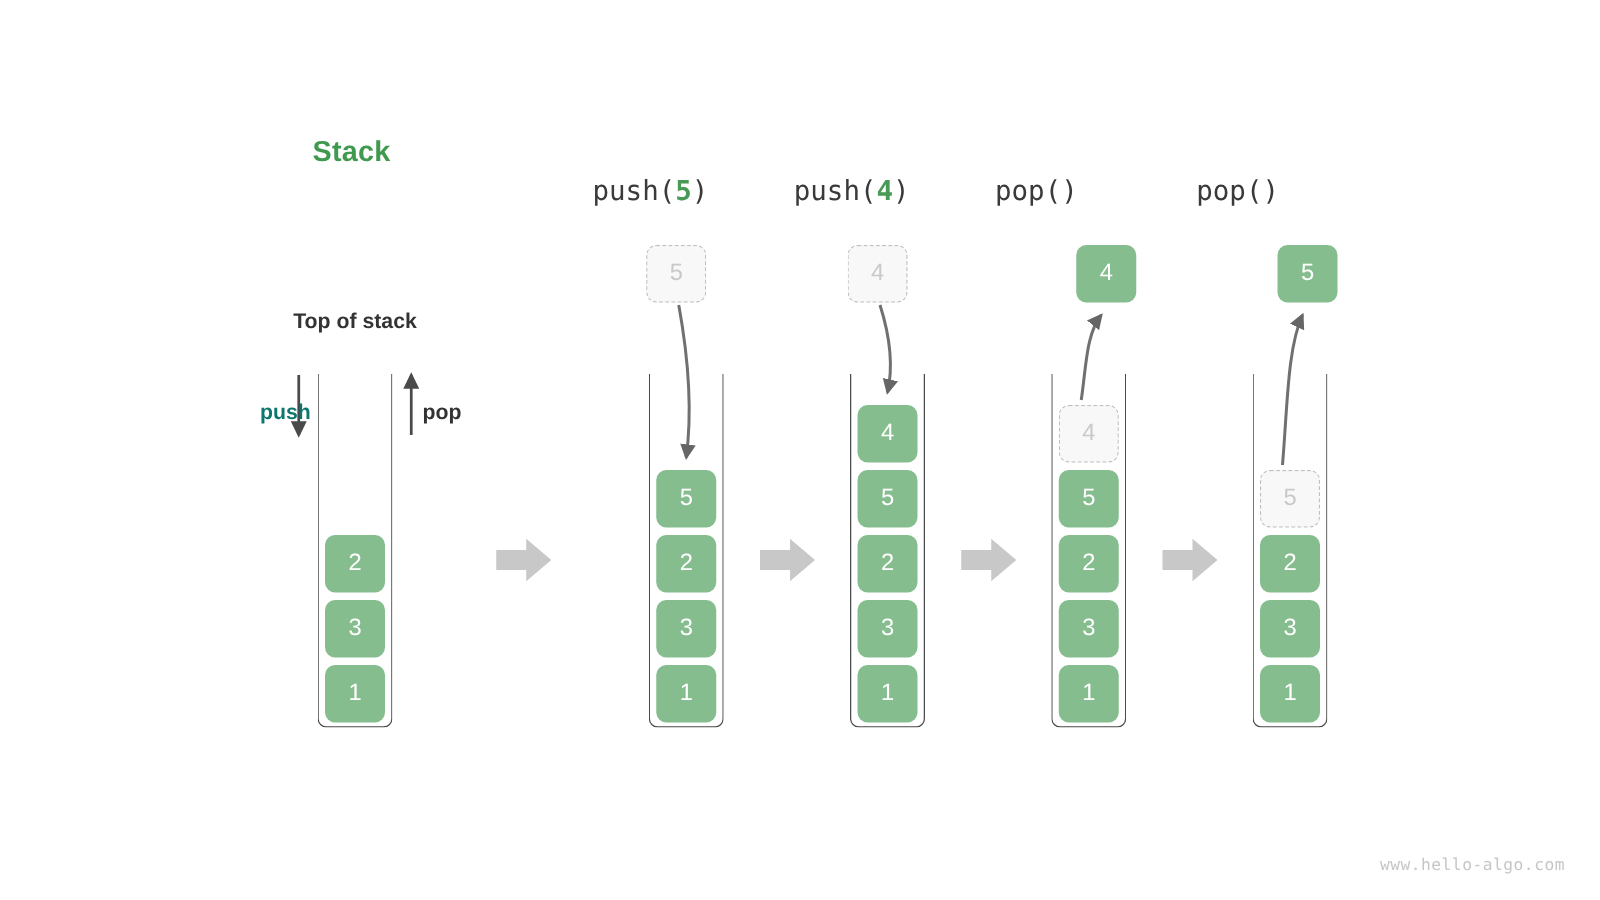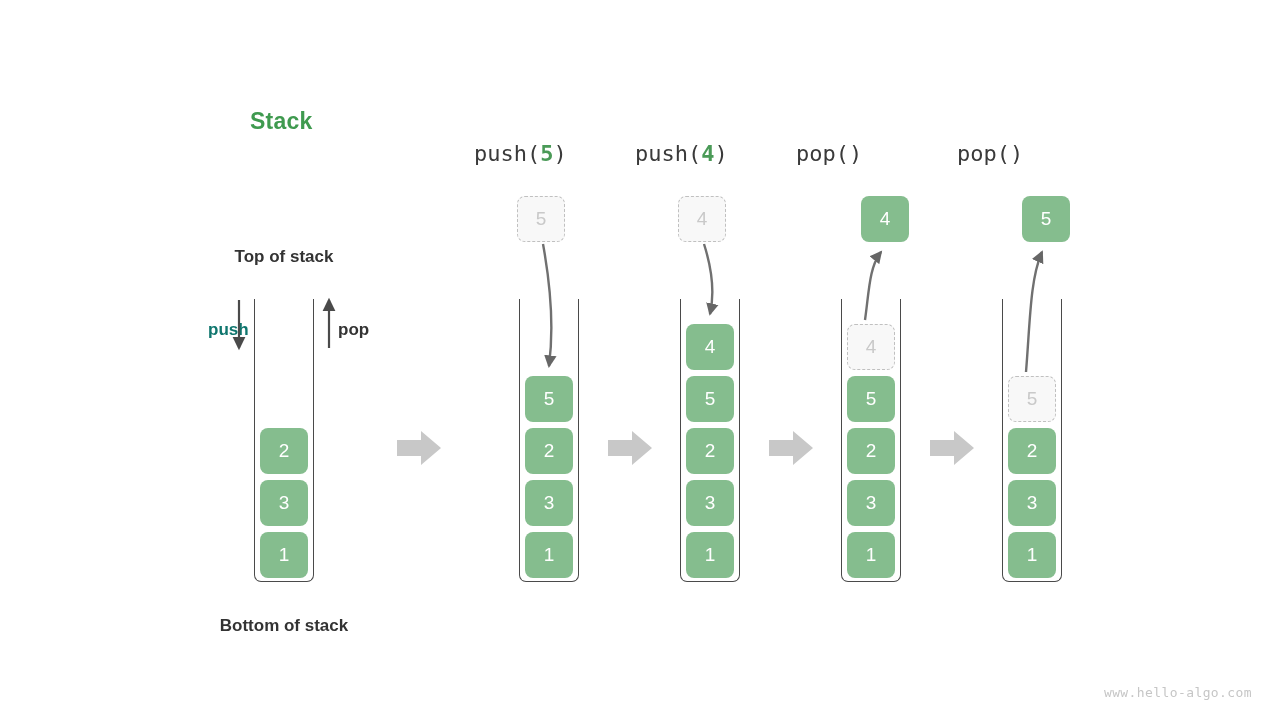--- a/index.html
+++ b/index.html
@@ -144,21 +144,20 @@
   }
 </style>
 </head>
 <body>
 
 <div class="canvas">
 
   <div class="stack-title">Stack</div>
 
   <div class="top-label">Top of stack</div>
-  <div class="bottom-label">Bottom of stack</div>
   <div class="push-label">push</div>
   <div class="pop-label">pop</div>
 
   <div class="stack-col" id="ref-stack">
       <div class="container" style="left: 254px; top: 299px; height: 283px;"></div>
       <div class="box" style="left: 260px; top: 428px;">2</div>
       <div class="box" style="left: 260px; top: 480px;">3</div>
       <div class="box" style="left: 260px; top: 532px;">1</div>
     </div>
 

